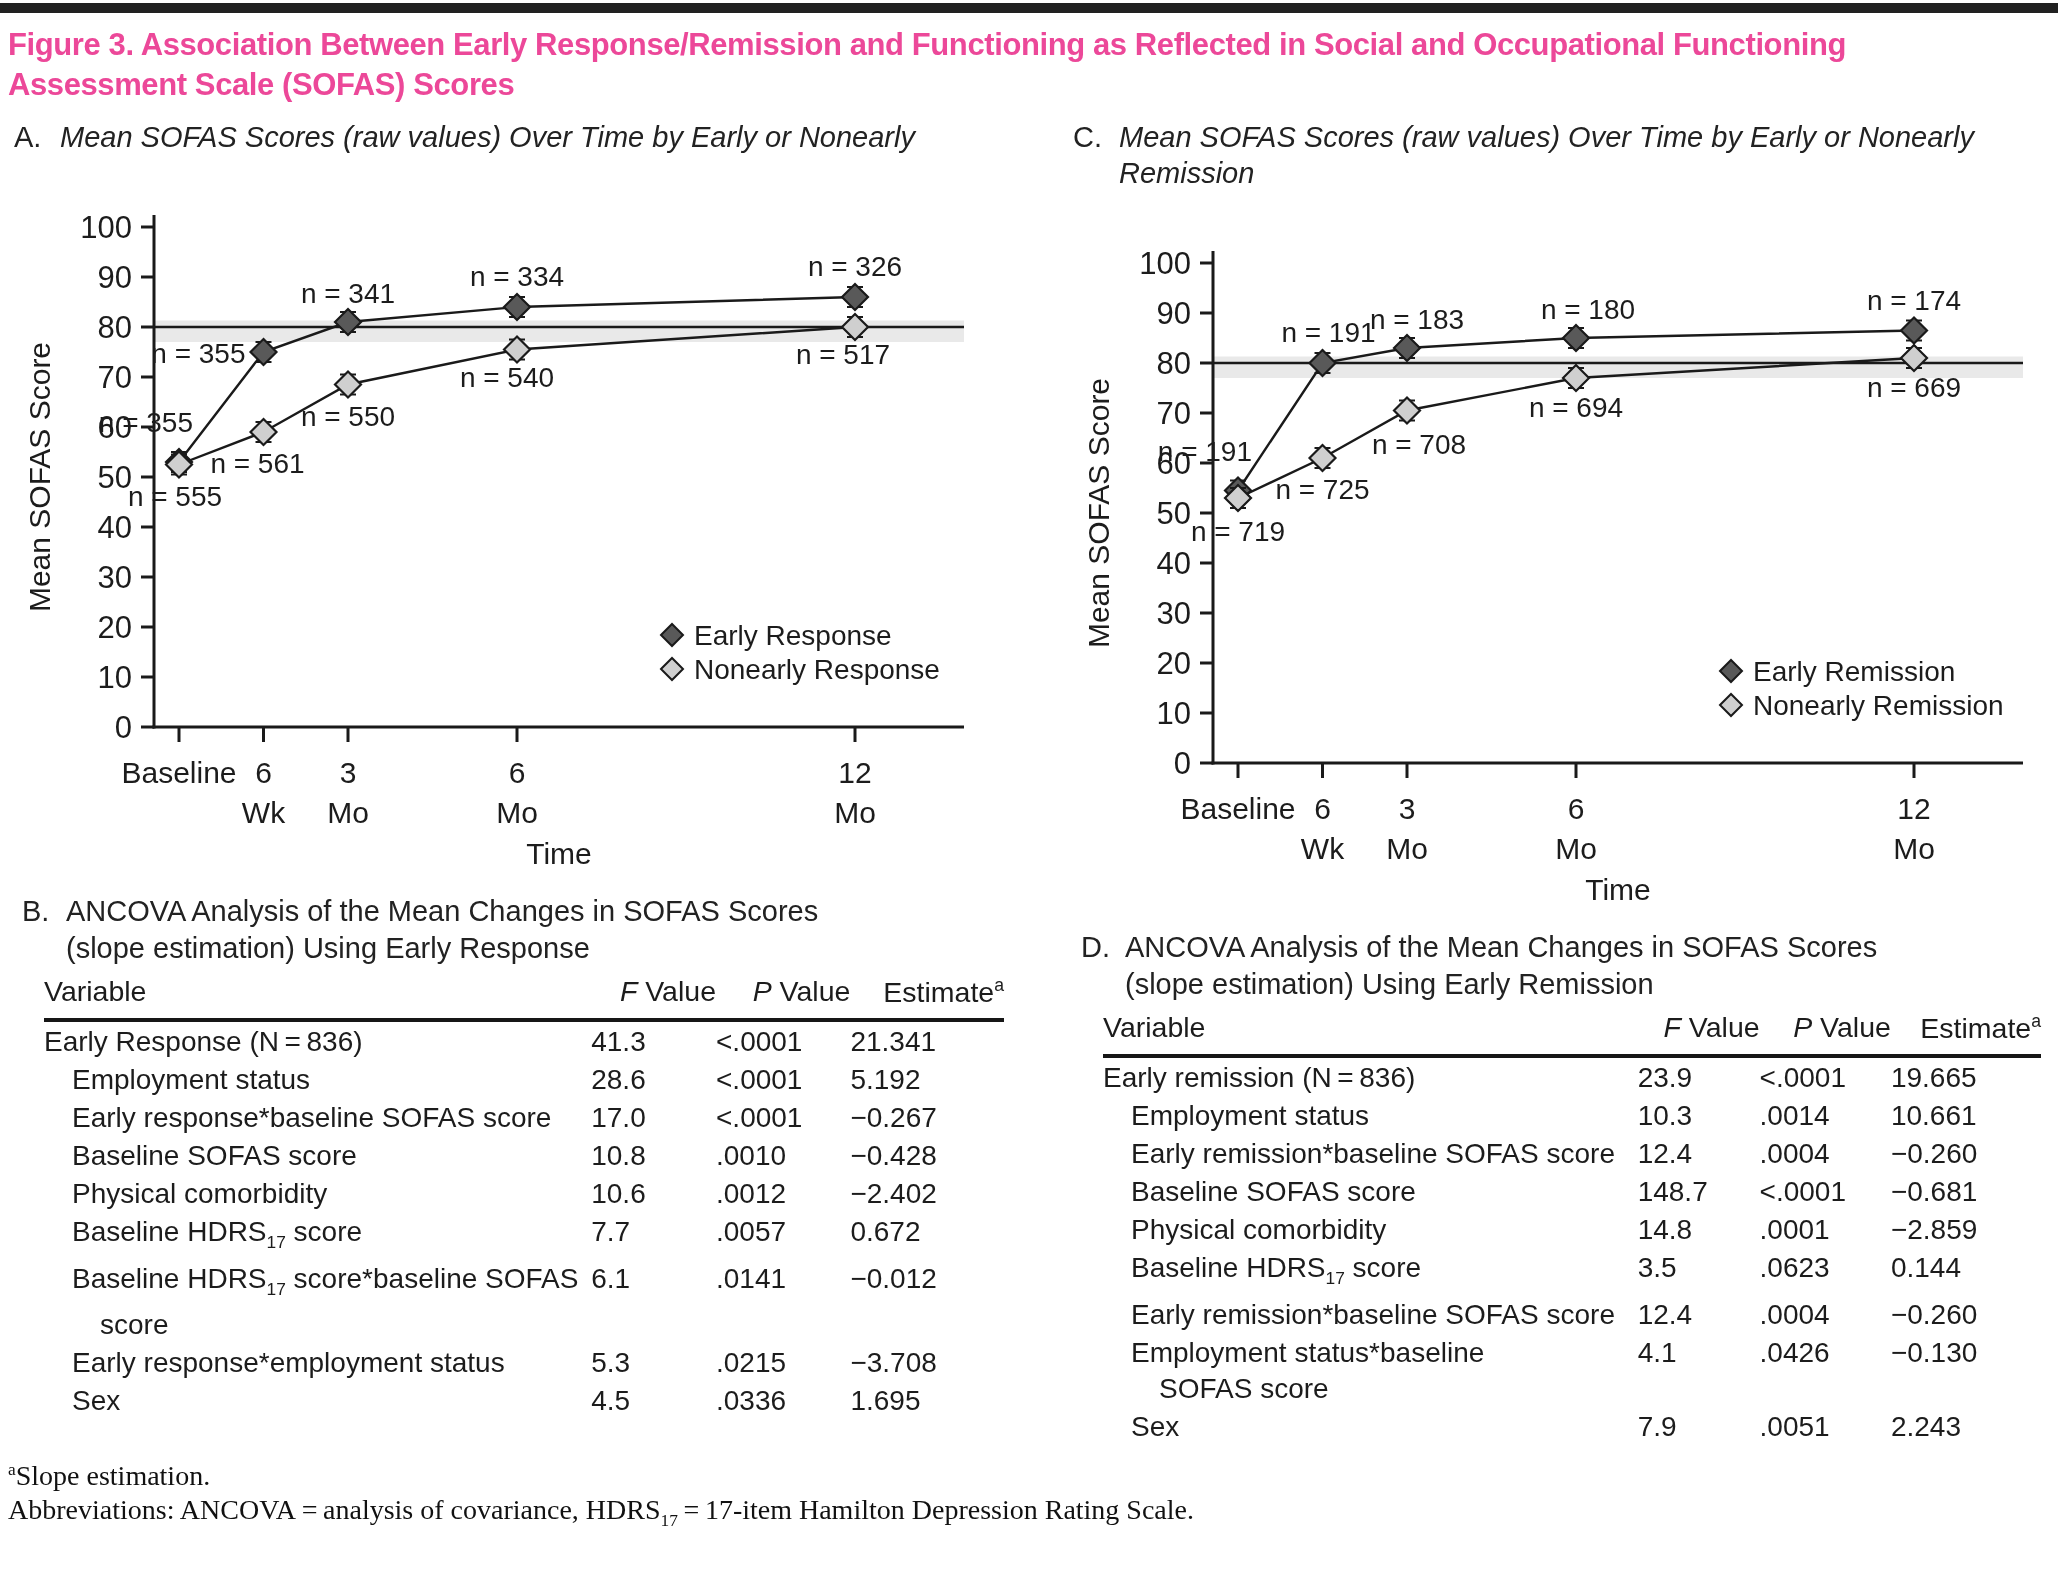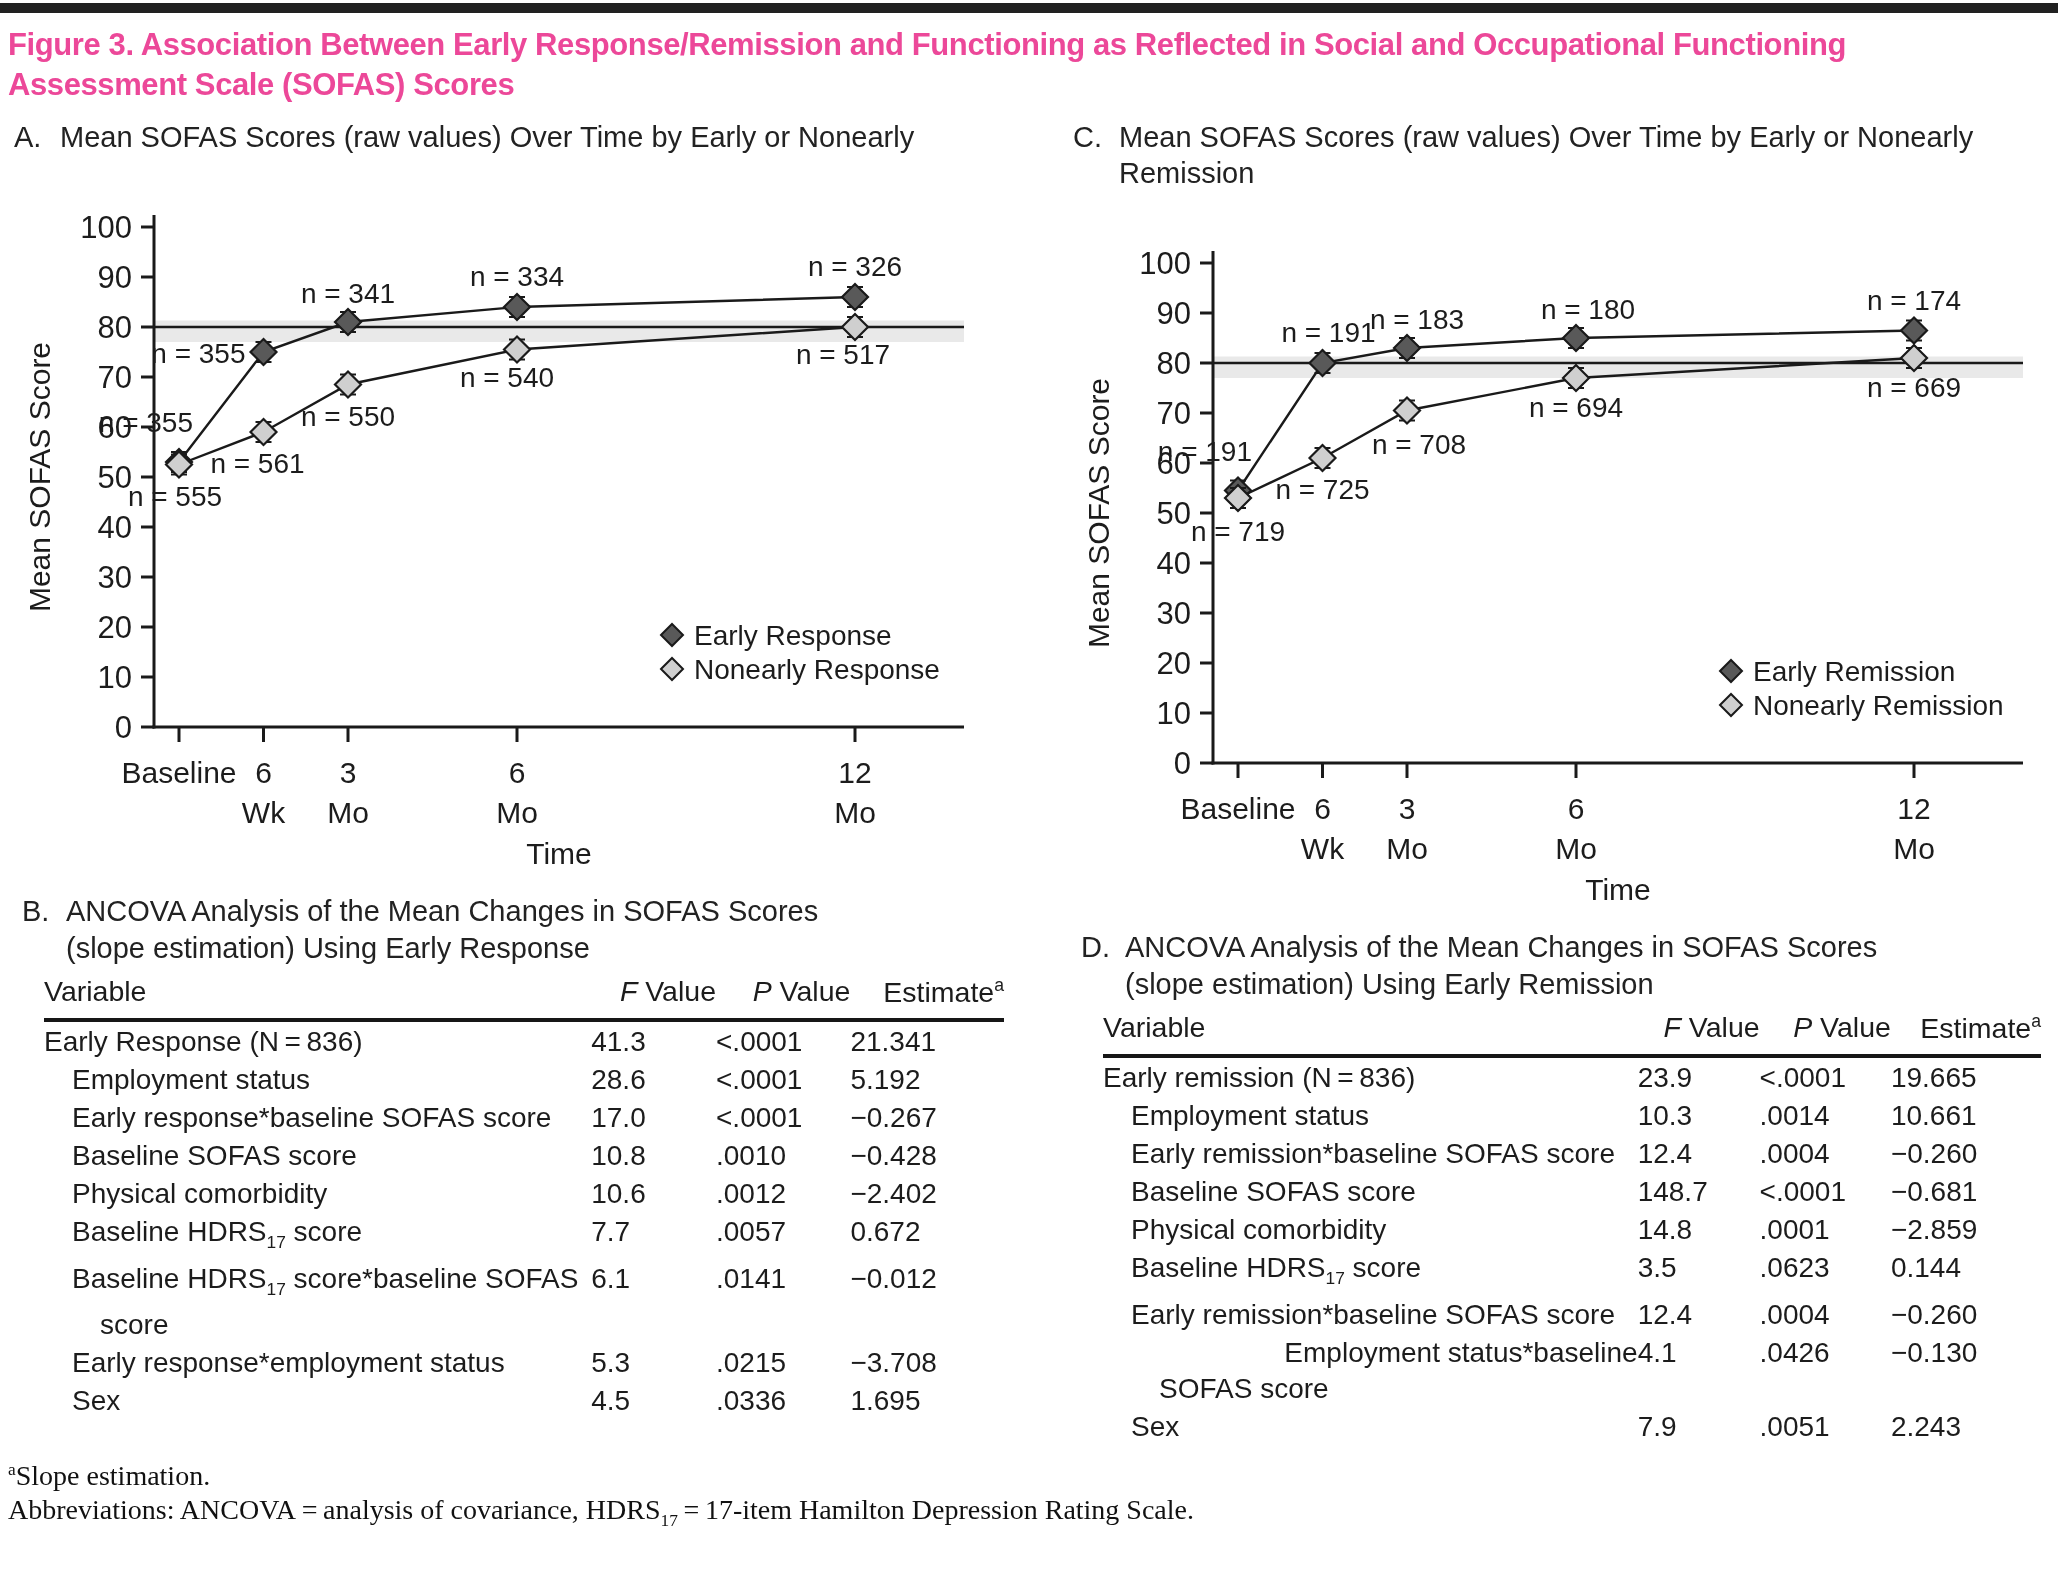--- a/index.html
+++ b/index.html
@@ -12,21 +12,21 @@
     margin:12px 10px 0 8px;font-size:31px;font-weight:bold;line-height:40px;
     color:#ec4899;letter-spacing:-0.4px;
   }
   .figure-title span{display:block;white-space:nowrap;}
   .grid{display:grid;grid-template-columns:1029px 1029px;margin-top:14px;}
   .col{box-sizing:border-box;}
   .col-a{padding-left:14px;}
   .col-c{padding-left:44px;}
   .panel-label{display:flex;font-size:29px;line-height:36px;color:#222;}
   .pl-letter{flex:none;width:46px;}
-  .pl-line{display:block;white-space:nowrap;}
+  .pl-line{display:block;white-space:nowrap;font-style:italic;}
   .chart-svg{display:block;margin-top:12px;}
   svg text{font-family:"Liberation Sans",sans-serif;fill:#1c1c1c;}
   .table-title{display:flex;font-size:29px;line-height:37px;color:#222;margin:26px 0 0 8px;}
   .tt-letter{flex:none;width:44px;}
   .tt-line{display:block;white-space:nowrap;}
   table.tbl{border-collapse:collapse;margin:8px 0 0 30px;font-size:28px;table-layout:fixed;}
   .col-a table.tbl{width:960px;}
   .col-c table.tbl{width:938px;}
   .tbl th{font-weight:normal;text-align:right;padding:0 0 9px 0;border-bottom:4px solid #161616;font-size:28.5px;}
   .tbl th.var{text-align:left;}
@@ -448,21 +448,21 @@
           <tr>
             <td class="var">
               <div style="padding-left: 28px;">Early remission*baseline SOFAS score</div>
             </td>
             <td class="num">12.4</td>
             <td class="num">.0004</td>
             <td class="num">−0.260</td>
           </tr>
           <tr>
             <td class="var">
-              <div style="padding-left: 28px; text-align: right;">Employment status*baseline</div>
+              <div style="padding-left: 28px;">Employment status*baseline</div>
               <div style="padding-left: 56px;">SOFAS score</div>
             </td>
             <td class="num">4.1</td>
             <td class="num">.0426</td>
             <td class="num">−0.130</td>
           </tr>
           <tr>
             <td class="var">
               <div style="padding-left: 28px;">Sex</div>
             </td>

